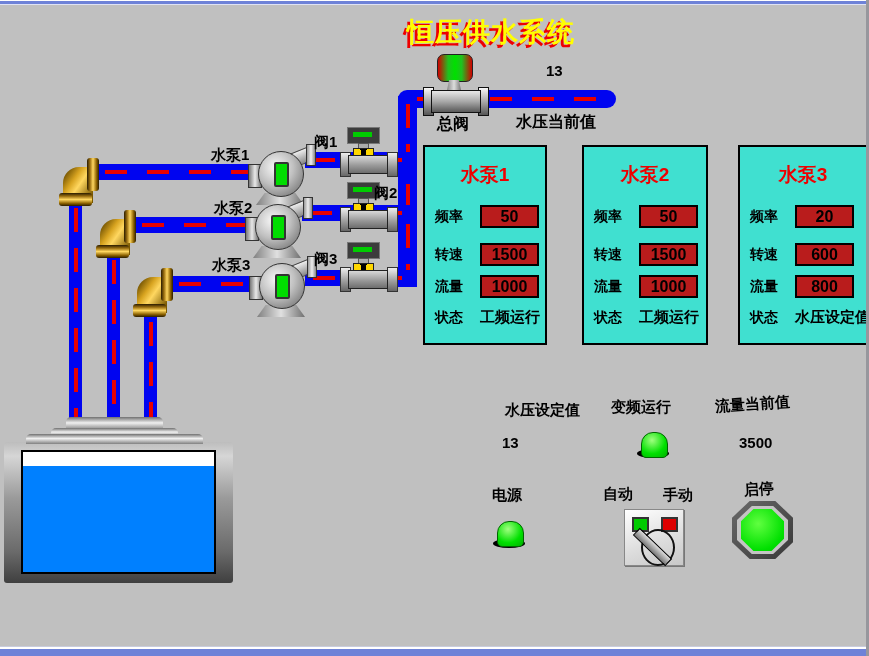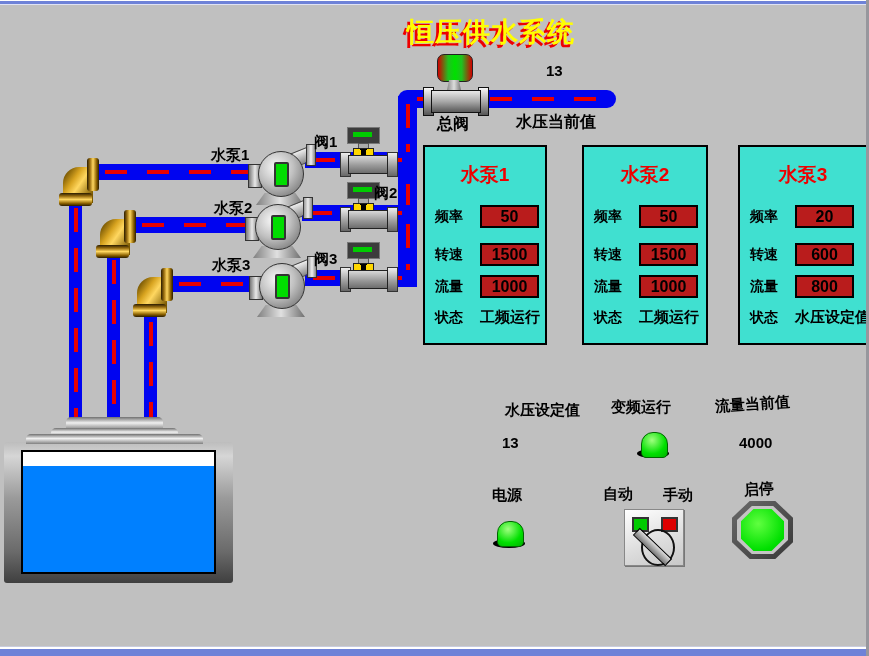--- a/index.html
+++ b/index.html
@@ -259,21 +259,21 @@
   <div class="tank-inner">
     <div class="tank-water"></div>
   </div>
 
   <div class="lbl" style="left:505px;top:401px;">水压设定值</div>
   <div class="lbl" style="left:502px;top:434px;">13</div>
   <div class="lbl" style="left:611px;top:398px;">变频运行</div>
   <div class="lamp-base" style="left:637px;top:449px;width:32px;height:9px;"></div>
   <div class="lamp-dome" style="left:641px;top:432px;width:25px;height:24px;"></div>
   <div class="lbl" style="left:715px;top:395px;transform:rotate(-4deg);">流量当前值</div>
-  <div class="lbl" style="left:739px;top:434px;">4000</div>
+  <div class="lbl" style="left:739px;top:434px;">3500</div>
 
   <div class="lbl" style="left:492px;top:486px;">电源</div>
   <div class="lamp-base" style="left:493px;top:539px;width:32px;height:9px;"></div>
   <div class="lamp-dome" style="left:497px;top:521px;width:25px;height:24px;"></div>
 
   <div class="lbl" style="left:603px;top:485px;">自动</div>
   <div class="lbl" style="left:663px;top:486px;">手动</div>
   <div class="switch-box">
     <div class="sw-green"></div>
     <div class="sw-red"></div>

